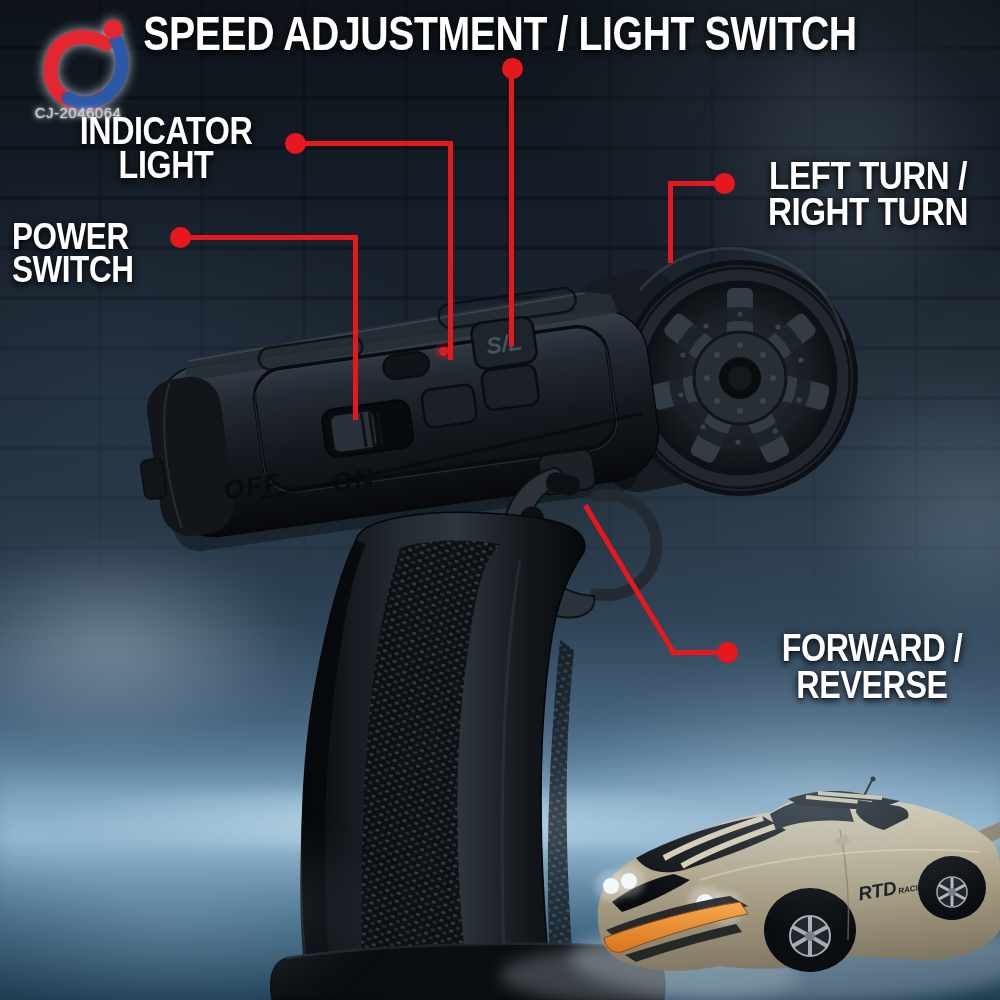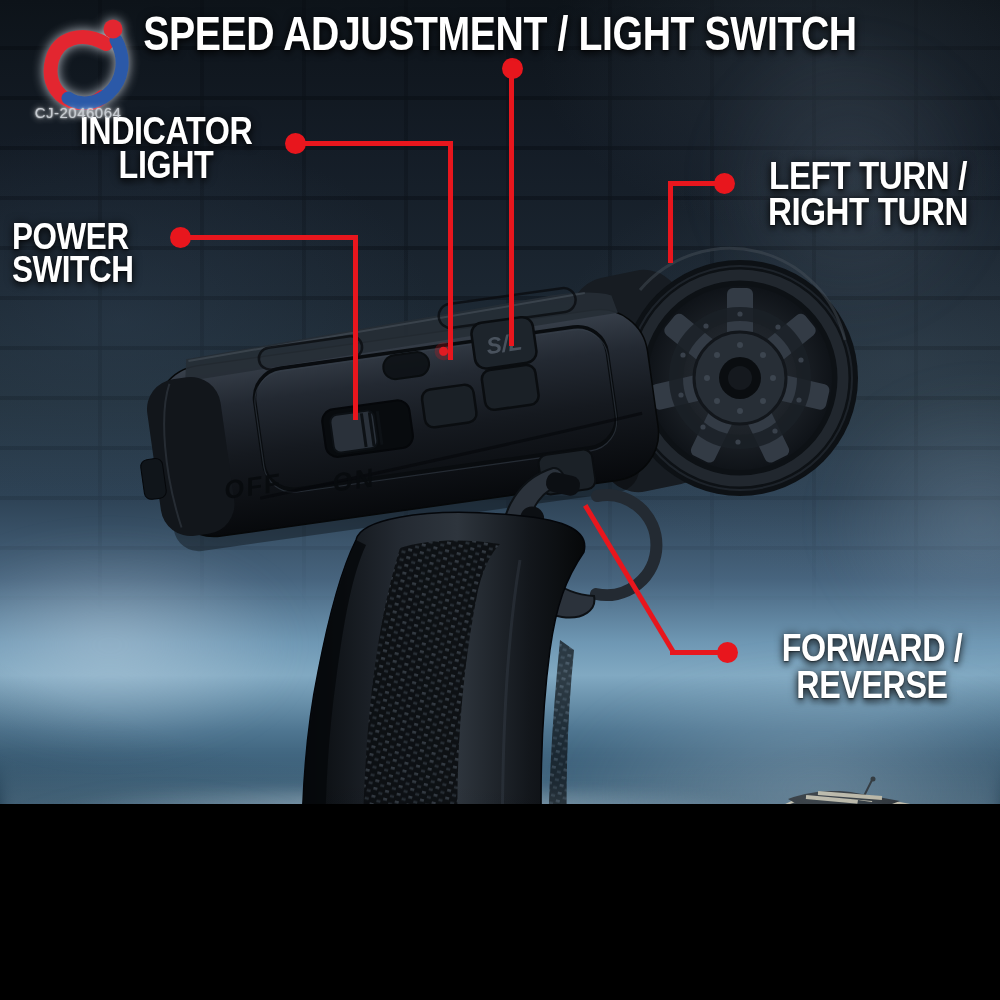--- a/index.html
+++ b/index.html
@@ -1,16 +1,16 @@
 <!DOCTYPE html>
 <html><head>
 <meta charset="utf-8">
 <style>
   html,body{margin:0;padding:0;background:#000;}
-  #stage{position:relative;width:1000px;height:804px;overflow:hidden;
+  #stage{position:relative;width:1000px;height:1000px;overflow:hidden;
          font-family:"Liberation Sans",sans-serif;
          background:linear-gradient(180deg,#0d1319 0%,#141c26 18%,#1b2631 36%,#24333f 50%,
                     #2e4356 62%,#47647e 72%,#6f98b4 80%,#81a9c2 84%,#4e7590 91%,#24455c 100%);}
   .layer{position:absolute;inset:0;}
   .bricks{height:640px;opacity:.55;
     background-image:
       repeating-linear-gradient(180deg,rgba(0,0,0,0) 0 46px,rgba(5,9,14,.65) 46px 50px),
       repeating-linear-gradient(90deg,rgba(0,0,0,0) 0 98px,rgba(5,9,14,.40) 98px 102px);
     -webkit-mask-image:linear-gradient(180deg,#000 40%,rgba(0,0,0,0) 96%);
     mask-image:linear-gradient(180deg,#000 40%,rgba(0,0,0,0) 96%);}

